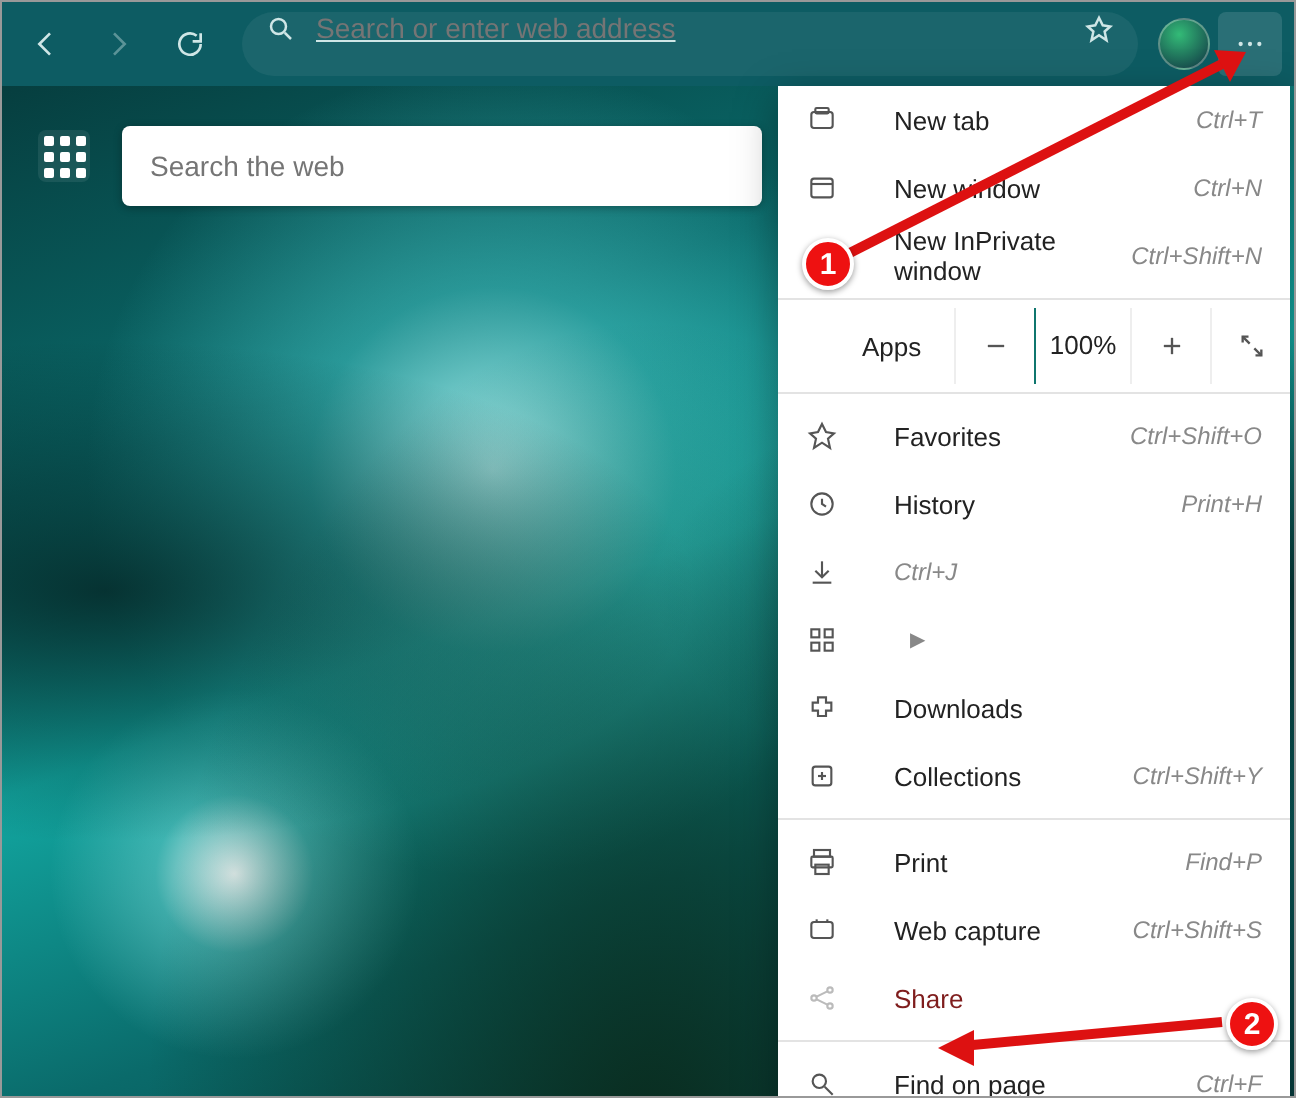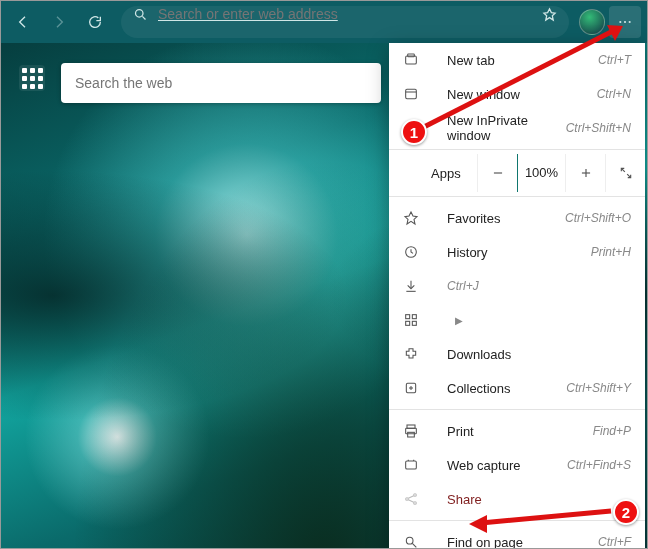--- a/index.html
+++ b/index.html
@@ -271,21 +271,21 @@
   </div>
   <div class="mi">
     <span class="ic">
         <svg viewBox="0 0 24 24">
           <rect x="4" y="6" width="16" height="12" rx="2"></rect>
           <polyline points="8 4 8 6"></polyline>
           <polyline points="16 4 16 6"></polyline>
         </svg>
       </span>
     <span class="lbl">Web capture</span>
-    <span class="sc">Ctrl+Find+S</span>
+    <span class="sc">Ctrl+Shift+S</span>
   </div>
   <div class="mi disabled">
     <span class="ic">
         <svg viewBox="0 0 24 24">
           <circle cx="6" cy="12" r="2"></circle>
           <circle cx="18" cy="6" r="2"></circle>
           <circle cx="18" cy="18" r="2"></circle>
           <line x1="8" y1="11" x2="16" y2="7"></line>
           <line x1="8" y1="13" x2="16" y2="17"></line>
         </svg>

